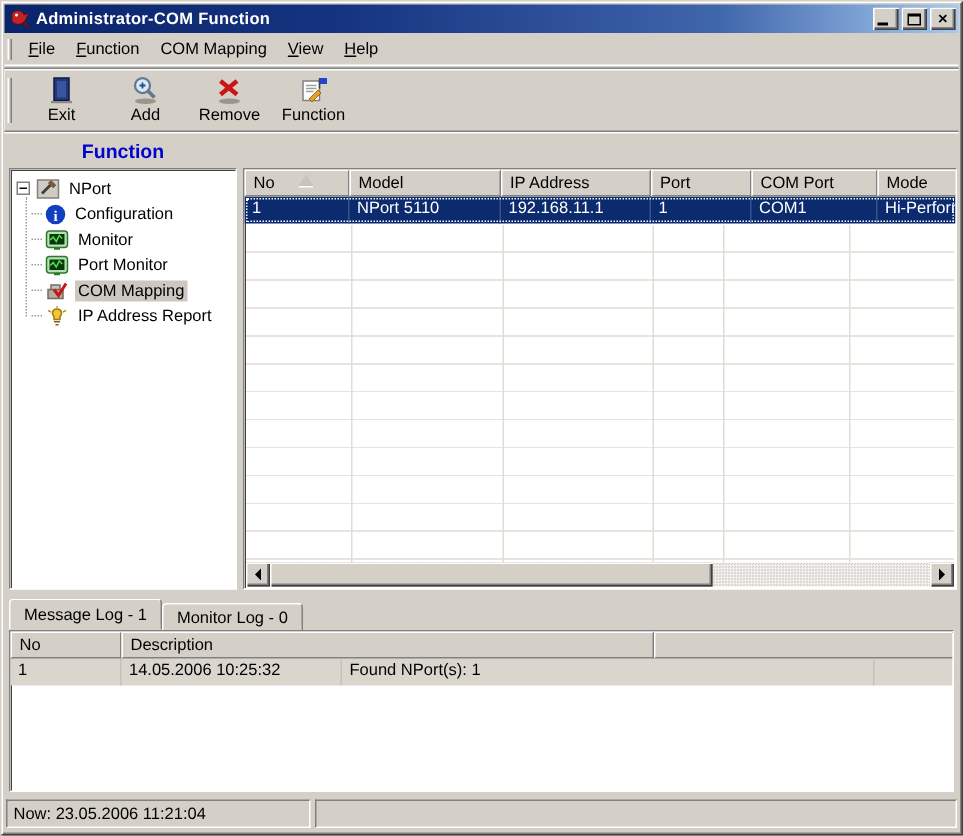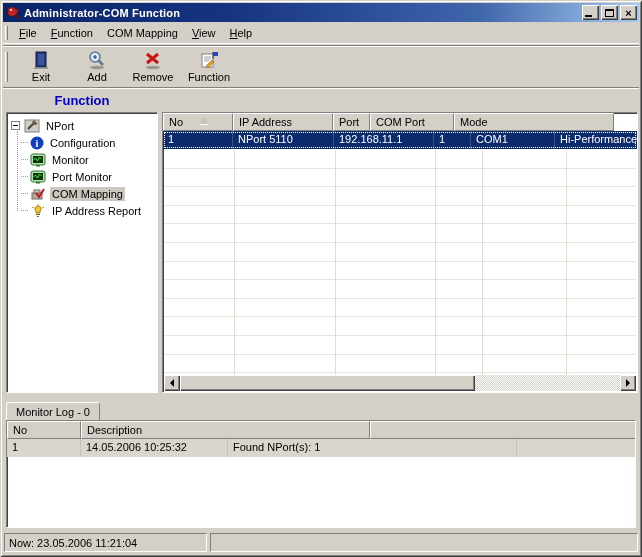--- a/index.html
+++ b/index.html
@@ -93,21 +93,21 @@
     position:absolute; left:162px; top:112px; width:476px; height:281px;
     background:#fff; overflow:hidden;
   }
   .thead { display:flex; height:18px; }
   .th {
     background:#d4d0c8; padding:2px 0 0 5px; font-size:11px;
     border-top:1px solid #fff; border-left:1px solid #fff;
     border-right:1px solid #808080; border-bottom:1px solid #808080;
     display:flex; align-items:flex-start; flex:0 0 auto; overflow:hidden; white-space:nowrap;
   }
-  .c0{width:70px}.c1{width:101px}.c2{width:100px}.c3{width:37px}.c4{width:84px}.c5{width:160px}
+  .c0{width:70px}.c1{width:101px}.c2{width:100px}.c3{width:67px}.c4{width:84px}.c5{width:160px}
   .sort-tri { width:0; height:0; margin-left:16px;
     border-left:5px solid transparent; border-right:5px solid transparent;
     border-bottom:8px solid #c8c4bc; filter:drop-shadow(0 1px 0 #fff); }
   .trow { display:flex; height:18px; background:#0c2a6e; color:#fff;
           outline:1px dotted #fff; outline-offset:-2px; }
   .td { padding:2px 0 0 5px; border-right:1px solid #3a5288; flex:0 0 auto;
         overflow:hidden; white-space:nowrap; }
   .empty-rows {
     position:absolute; left:1px; right:1px; top:37px; bottom:17px;
     background:repeating-linear-gradient(to bottom, #fff 0 17.6px, #e7e4de 17.6px 18.6px);
@@ -134,21 +134,21 @@
   .tab {
     padding:3px 9px 2px 9px; background:#d4d0c8; position:relative;
     border-top:1px solid #fff; border-left:1px solid #fff; border-right:1px solid #808080;
     border-radius:3px 3px 0 0; height:18px; white-space:nowrap;
   }
   .tab.active { height:21px; padding-top:4px; z-index:2; border-bottom:1px solid #d4d0c8; }
   .log-box {
     position:absolute; left:3px; right:3px; top:23px; bottom:3px;
     background:#fff; overflow:hidden;
   }
-  .l0{width:74px}.l1{width:147px}.l2{width:289px}.l3{flex:1 1 auto !important; border-right:none !important;}
+  .l0{width:74px}.l1{width:147px}.l2{width:355px}.l3{flex:1 1 auto !important; border-right:none !important;}
   .lrow { display:flex; height:18px; background:#dad6ce; }
   .lrow .td { border-right:1px solid #c6c2ba; color:#000; }
 
   
   .statusbar { position:absolute; left:3px; right:3px; bottom:3px; height:23px; display:flex; align-items:center; gap:3px; padding:0 1px; }
   .scell { height:19px; padding:3px 4px 0 4px; overflow:hidden; white-space:nowrap;
     border-top:1px solid #808080; border-left:1px solid #808080;
     border-bottom:1px solid #fff; border-right:1px solid #fff; }
   .scell.first { width:203px; flex:0 0 203px; }
   .scell.rest { flex:1; }
@@ -310,20 +310,23 @@
       </div>
     </div>
   </div>
 
   <div class="table-box sunken">
     <div class="thead">
       <div class="th c0">
         <span>No</span>
         <span class="sort-tri"></span>
       </div>
+      <div class="th c1">
+          <span>Model</span>
+        </div>
       <div class="th c2">
           <span>IP Address</span>
         </div>
       <div class="th c3">
           <span>Port</span>
         </div>
       <div class="th c4">
           <span>COM Port</span>
         </div>
       <div class="th c5">
@@ -352,20 +355,21 @@
       <span class="sthumb"></span>
       <span class="spacer"></span>
       <span class="sbtn">
           <span class="tri-r"></span>
         </span>
     </div>
   </div>
 
   <div class="logpanel">
     <div class="tabs">
+      <span class="tab active">Message Log - 1</span>
       <span class="tab">Monitor Log - 0</span>
     </div>
     <div class="log-box sunken">
       <div class="thead">
         <div class="th l0">
             <span>No</span>
           </div>
         <div class="th l2">
             <span>Description</span>
           </div>

